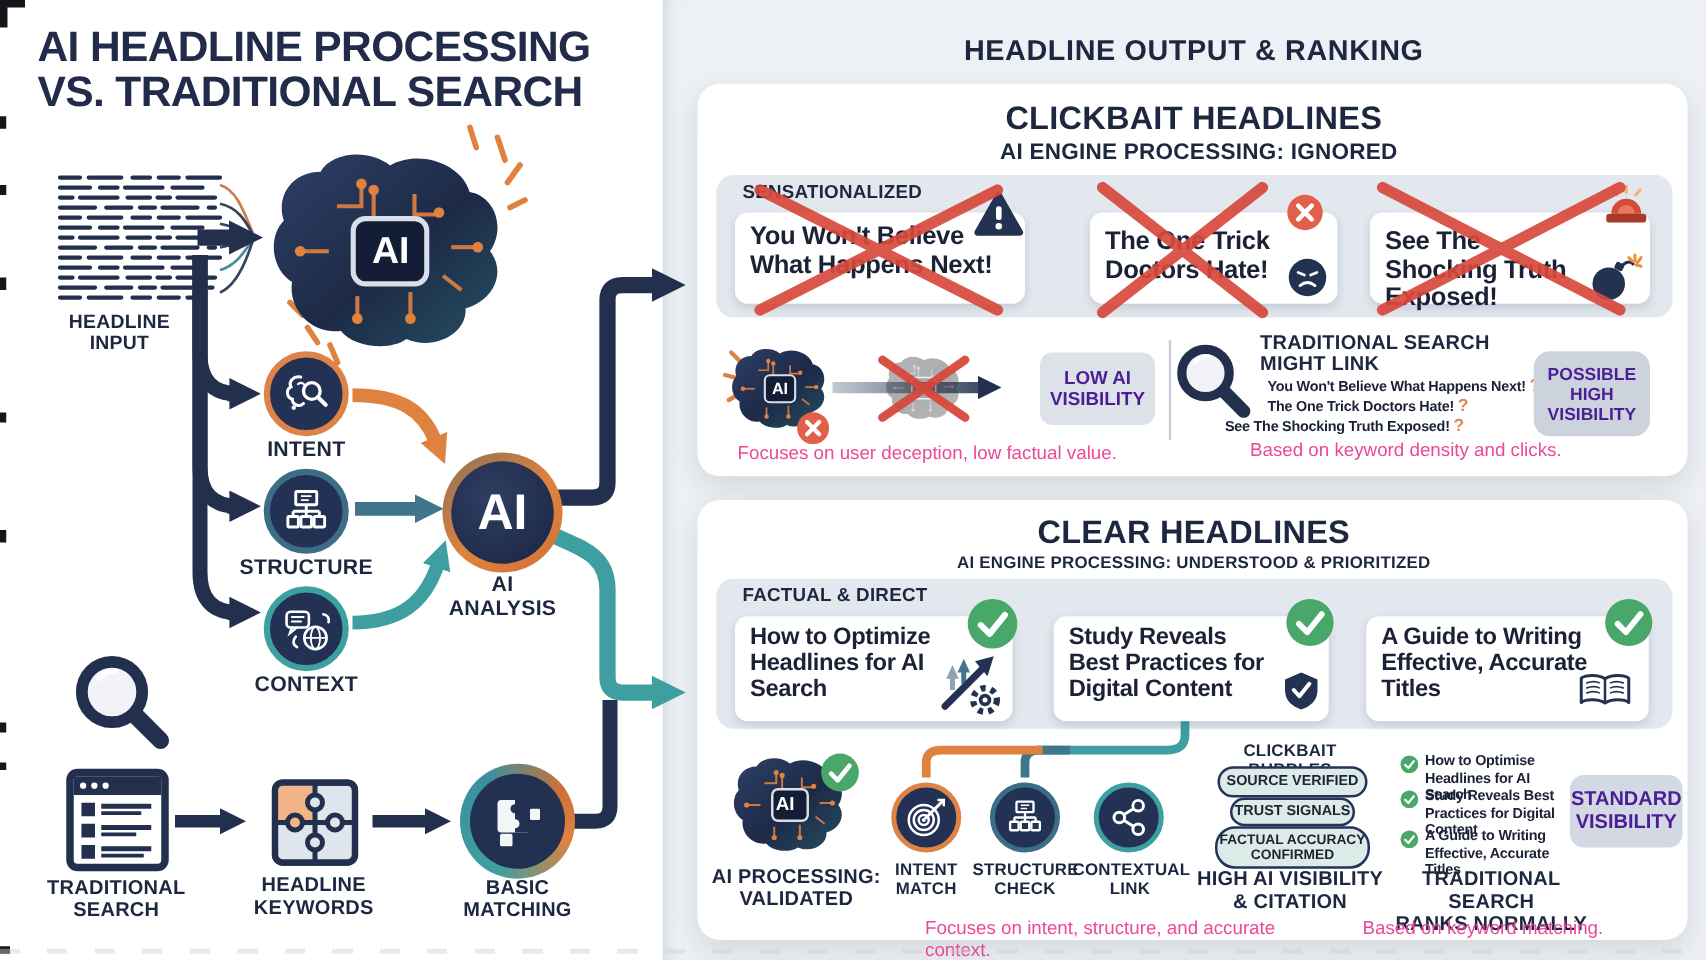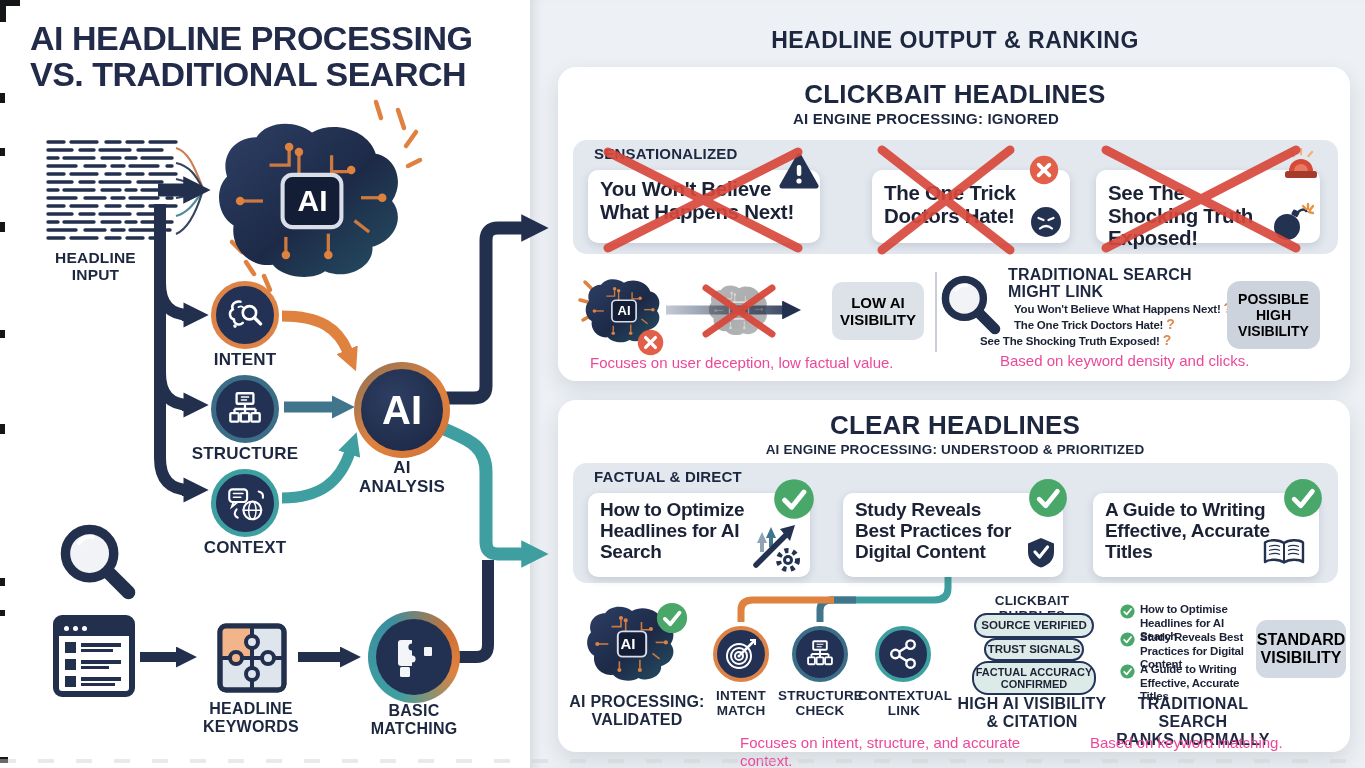--- a/index.html
+++ b/index.html
@@ -7,21 +7,21 @@
          font-family:"Liberation Sans",sans-serif;color:#1f2b47}
   .abs{position:absolute}
   svg.abs{display:block}
   .lbl{position:absolute;font-weight:bold;color:#1d2840;text-align:center;line-height:1.12;letter-spacing:.2px}
   .cap{position:absolute;color:#ec4899;font-size:15px;line-height:1.2}
   .panel{position:absolute;background:#ffffff;border-radius:18px;box-shadow:0 8px 22px rgba(25,35,60,.12)}
   .graybox{position:absolute;background:#e3e8ef;border-radius:14px}
   .card{position:absolute;background:#fff;border-radius:10px;box-shadow:0 3px 8px rgba(25,35,60,.15)}
   .cardtxt{position:absolute;font-weight:bold;color:#1b2236;line-height:1.1;letter-spacing:-.3px}
   .badge{position:absolute;border-radius:10px;display:flex;flex-direction:column;align-items:center;
-         justify-content:center;font-weight:bold;color:#000000;text-align:center;line-height:1.15}
+         justify-content:center;font-weight:bold;color:#4c1d95;text-align:center;line-height:1.15}
   .node{position:absolute;border-radius:50%;background:#223154;display:flex;align-items:center;justify-content:center;box-sizing:border-box}
   .pill{position:absolute;background:#dcebe8;border:2.5px solid #24335a;border-radius:16px;display:flex;
         align-items:center;justify-content:center;text-align:center;font-weight:bold;color:#1d2335;line-height:1.1}
   .chip{position:absolute;color:#fff;font-weight:bold;display:flex;align-items:center;justify-content:center;letter-spacing:0}
   .faded{opacity:.38;filter:saturate(.15)}
   .title{position:absolute;font-weight:800;color:#222b49;letter-spacing:-.5px;line-height:1.07;font-size:34px}
   .mark{position:absolute;background:#15161a}
   .dashes{position:absolute;left:0;top:759px;width:1365px;height:4px;opacity:.45;
           background:repeating-linear-gradient(90deg,#cfcfd2 0 16px,transparent 16px 38px)}
   .rightbg{position:absolute;left:530px;top:0;width:835px;height:768px;background:#edf1f5;
@@ -269,20 +269,24 @@
           <rect x="16" y="7" width="32" height="3"></rect>
       <rect x="0" y="17" width="11" height="11"></rect>
           <rect x="16" y="18" width="40" height="4"></rect>
           <rect x="16" y="24" width="28" height="3"></rect>
       <rect x="0" y="34" width="11" height="11"></rect>
           <rect x="16" y="35" width="40" height="4"></rect>
           <rect x="16" y="41" width="34" height="3"></rect>
     </g>
   </svg>
 </div>
+<div class="lbl" style="left:28px;top:702px;width:130px;font-size:16px">
+  <div>TRADITIONAL</div>
+  <div>SEARCH</div>
+</div>
 
 <svg class="abs" style="left:216px;top:620px" width="74" height="78" viewBox="0 0 74 78">
   <rect x="4" y="6" width="64" height="64" rx="6" fill="#dfe5ec" stroke="#22304e" stroke-width="5"></rect>
   <path d="M4 6 h32 v32 h-32 Z" fill="#f2b489"></path>
   <path d="M36 6 V70 M4 38 H68" stroke="#22304e" stroke-width="4" fill="none"></path>
   <rect x="4" y="6" width="64" height="64" rx="6" fill="none" stroke="#22304e" stroke-width="5"></rect>
   <circle cx="36" cy="22" r="6" fill="#dfe5ec" stroke="#22304e" stroke-width="4"></circle>
   <circle cx="20" cy="38" r="6" fill="#f2b489" stroke="#22304e" stroke-width="4"></circle>
   <circle cx="52" cy="38" r="6" fill="#dfe5ec" stroke="#22304e" stroke-width="4"></circle>
   <circle cx="36" cy="54" r="6" fill="#dfe5ec" stroke="#22304e" stroke-width="4"></circle>
@@ -305,21 +309,21 @@
 </div>
 <div class="lbl" style="left:350px;top:702px;width:128px;font-size:16px">
   <div>BASIC</div>
   <div>MATCHING</div>
 </div>
 
 <div class="lbl" style="left:560px;top:28px;width:790px;font-size:23px;letter-spacing:.5px;font-weight:800">HEADLINE OUTPUT &amp; RANKING</div>
 
 <div class="panel" style="left:558px;top:67px;width:792px;height:314px"></div>
 <div class="lbl" style="left:600px;top:80px;width:710px;font-size:26px;font-weight:800">CLICKBAIT HEADLINES</div>
-<div class="lbl" style="left:571px;top:111px;width:710px;font-size:15px">AI ENGINE PROCESSING: IGNORED</div>
+<div class="lbl" style="left:604px;top:111px;width:710px;font-size:18px">AI ENGINE PROCESSING: IGNORED</div>
 <div class="graybox" style="left:573px;top:140px;width:765px;height:114px"></div>
 <div class="lbl" style="left:594px;top:146px;width:240px;font-size:15px;text-align:left">SENSATIONALIZED</div>
 
 <svg class="abs" style="left:0;top:0" width="1365" height="768">
   <path d="M666 310 H784" stroke="url(#gfade)" stroke-width="9" fill="none" marker-end="url(#mnavy)"></path>
   <path d="M666 653 H916" stroke="url(#gband)" stroke-width="13" fill="none" marker-end="url(#mband)"></path>
   <path d="M948 578 V588 Q948 600 934 600 H830" stroke="#3f9fa0" stroke-width="7" fill="none"></path>
   <path d="M856 600 H832 Q820 600 820 610 V620" stroke="#41758c" stroke-width="7" fill="none"></path>
   <path d="M834 600 H753 Q741 600 741 610 V620" stroke="#e0823f" stroke-width="7" fill="none"></path>
   <path d="M1092 651 H1104" stroke="url(#ggray)" stroke-width="11" fill="none" marker-end="url(#mgray)"></path>

